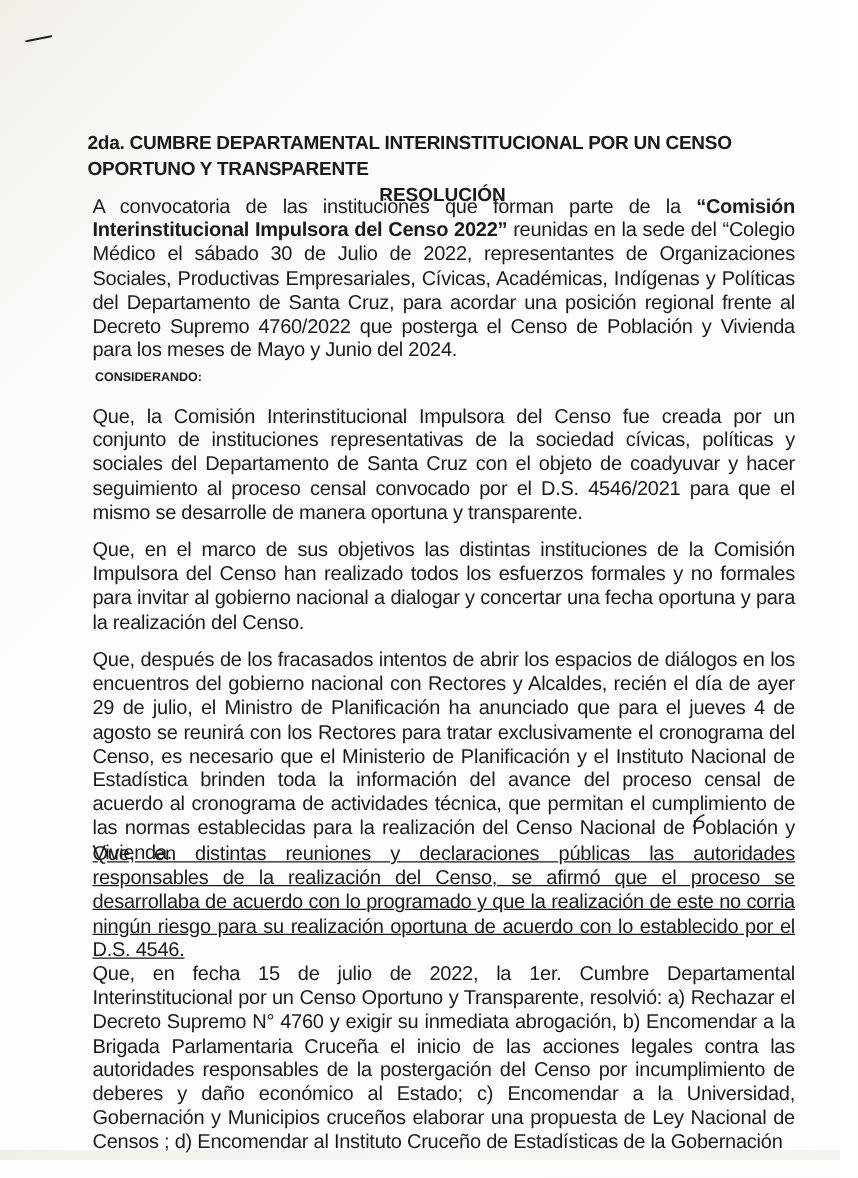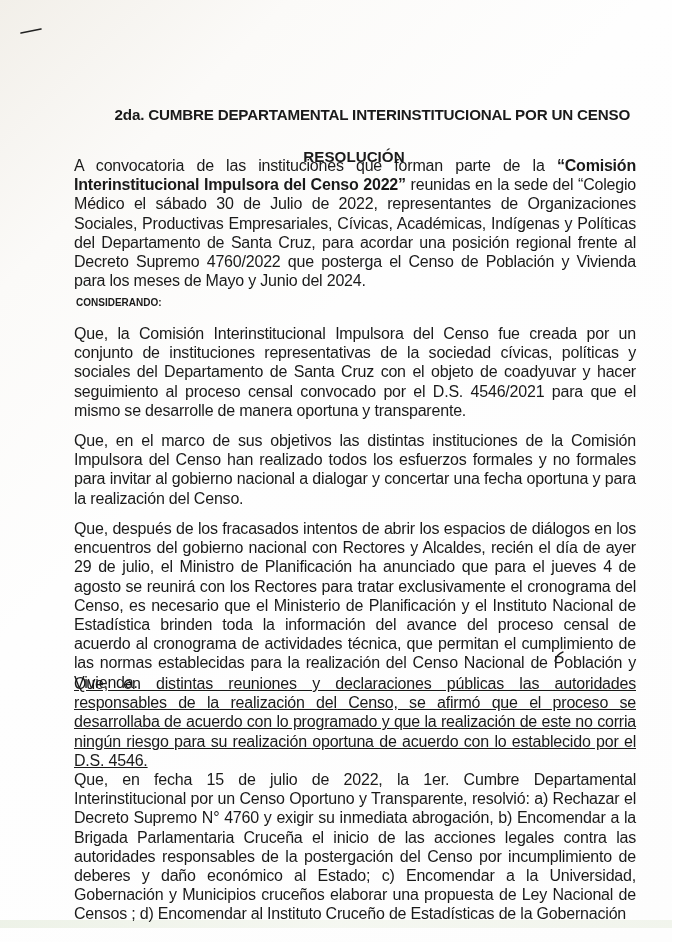--- a/index.html
+++ b/index.html
@@ -23,21 +23,21 @@
       opacity: 0.8;
     }
     .pen-mark {
       position: absolute; left: 20px; top: 28px; width: 22px; height: 6px;
     }
     .doc {
       position: absolute; left: 74px; top: 0; width: 560px;
     }
     .title {
       position: absolute; left: -4px; top: 104px; width: 560px;
-      text-align: right; font-weight: bold; font-size: 15.2px; line-height: 21px;
+      text-align: left; font-weight: bold; font-size: 15.2px; line-height: 21px;
       letter-spacing: -0.2px;
     }
     .subtitle {
       position: absolute; left: 0; top: 148px; width: 560px;
       text-align: center; font-weight: bold; font-size: 15.2px;
     }
     .para {
       position: absolute; left: 0; width: 562px;
       font-size: 16px; line-height: 19.2px; text-align: justify;
       letter-spacing: -0.2px;
@@ -58,20 +58,21 @@
 <div class="right-edge"></div>
 <div class="bottom-band"></div>
 
 <svg class="pen-mark" viewBox="0 0 22 6">
   <path d="M1 5 L21 1" stroke="#222" stroke-width="1.6" fill="none" stroke-linecap="round"></path>
 </svg>
 
 <div class="doc">
   <div class="title">
     <div>2da. CUMBRE DEPARTAMENTAL INTERINSTITUCIONAL POR UN CENSO</div>
+    <div>OPORTUNO Y TRANSPARENTE</div>
   </div>
   <div class="subtitle">RESOLUCIÓN</div>
 
   <div class="para" style="top:156px;"><span>A convocatoria de las instituciones que forman parte de la </span><b>“Comisión Interinstitucional Impulsora del Censo 2022”</b><span> reunidas en la sede del “Colegio Médico el sábado 30 de Julio de 2022, representantes de Organizaciones Sociales, Productivas Empresariales, Cívicas, Académicas, Indígenas y Políticas del Departamento de Santa Cruz, para acordar una posición regional frente al Decreto Supremo 4760/2022 que posterga el Censo de Población y Vivienda para los meses de Mayo y Junio del 2024.</span></div>
 
   <div class="heading">CONSIDERANDO:</div>
 
   <div class="para" style="top:324px;">Que, la Comisión Interinstitucional Impulsora del Censo fue creada por un conjunto de instituciones representativas de la sociedad cívicas, políticas y sociales del Departamento de Santa Cruz con el objeto de coadyuvar y hacer seguimiento al proceso censal convocado por el D.S. 4546/2021 para que el mismo se desarrolle de manera oportuna y transparente.</div>
   <div class="para" style="top:431px;">Que, en el marco de sus objetivos las distintas instituciones de la Comisión Impulsora del Censo han realizado todos los esfuerzos formales y no formales para invitar al gobierno nacional a dialogar y concertar una fecha oportuna y para la realización del Censo.</div>
   <div class="para" style="top:519px;">Que, después de los fracasados intentos de abrir los espacios de diálogos en los encuentros del gobierno nacional con Rectores y Alcaldes, recién el día de ayer 29 de julio, el Ministro de Planificación  ha anunciado que para el jueves 4 de agosto se reunirá con los Rectores para tratar exclusivamente el cronograma del Censo, es necesario que el Ministerio de Planificación y el Instituto Nacional de Estadística brinden toda la información del avance del proceso censal de acuerdo al  cronograma de actividades técnica, que permitan el cumplimiento de las normas establecidas para la realización del Censo Nacional de Población y Vivienda.</div>

